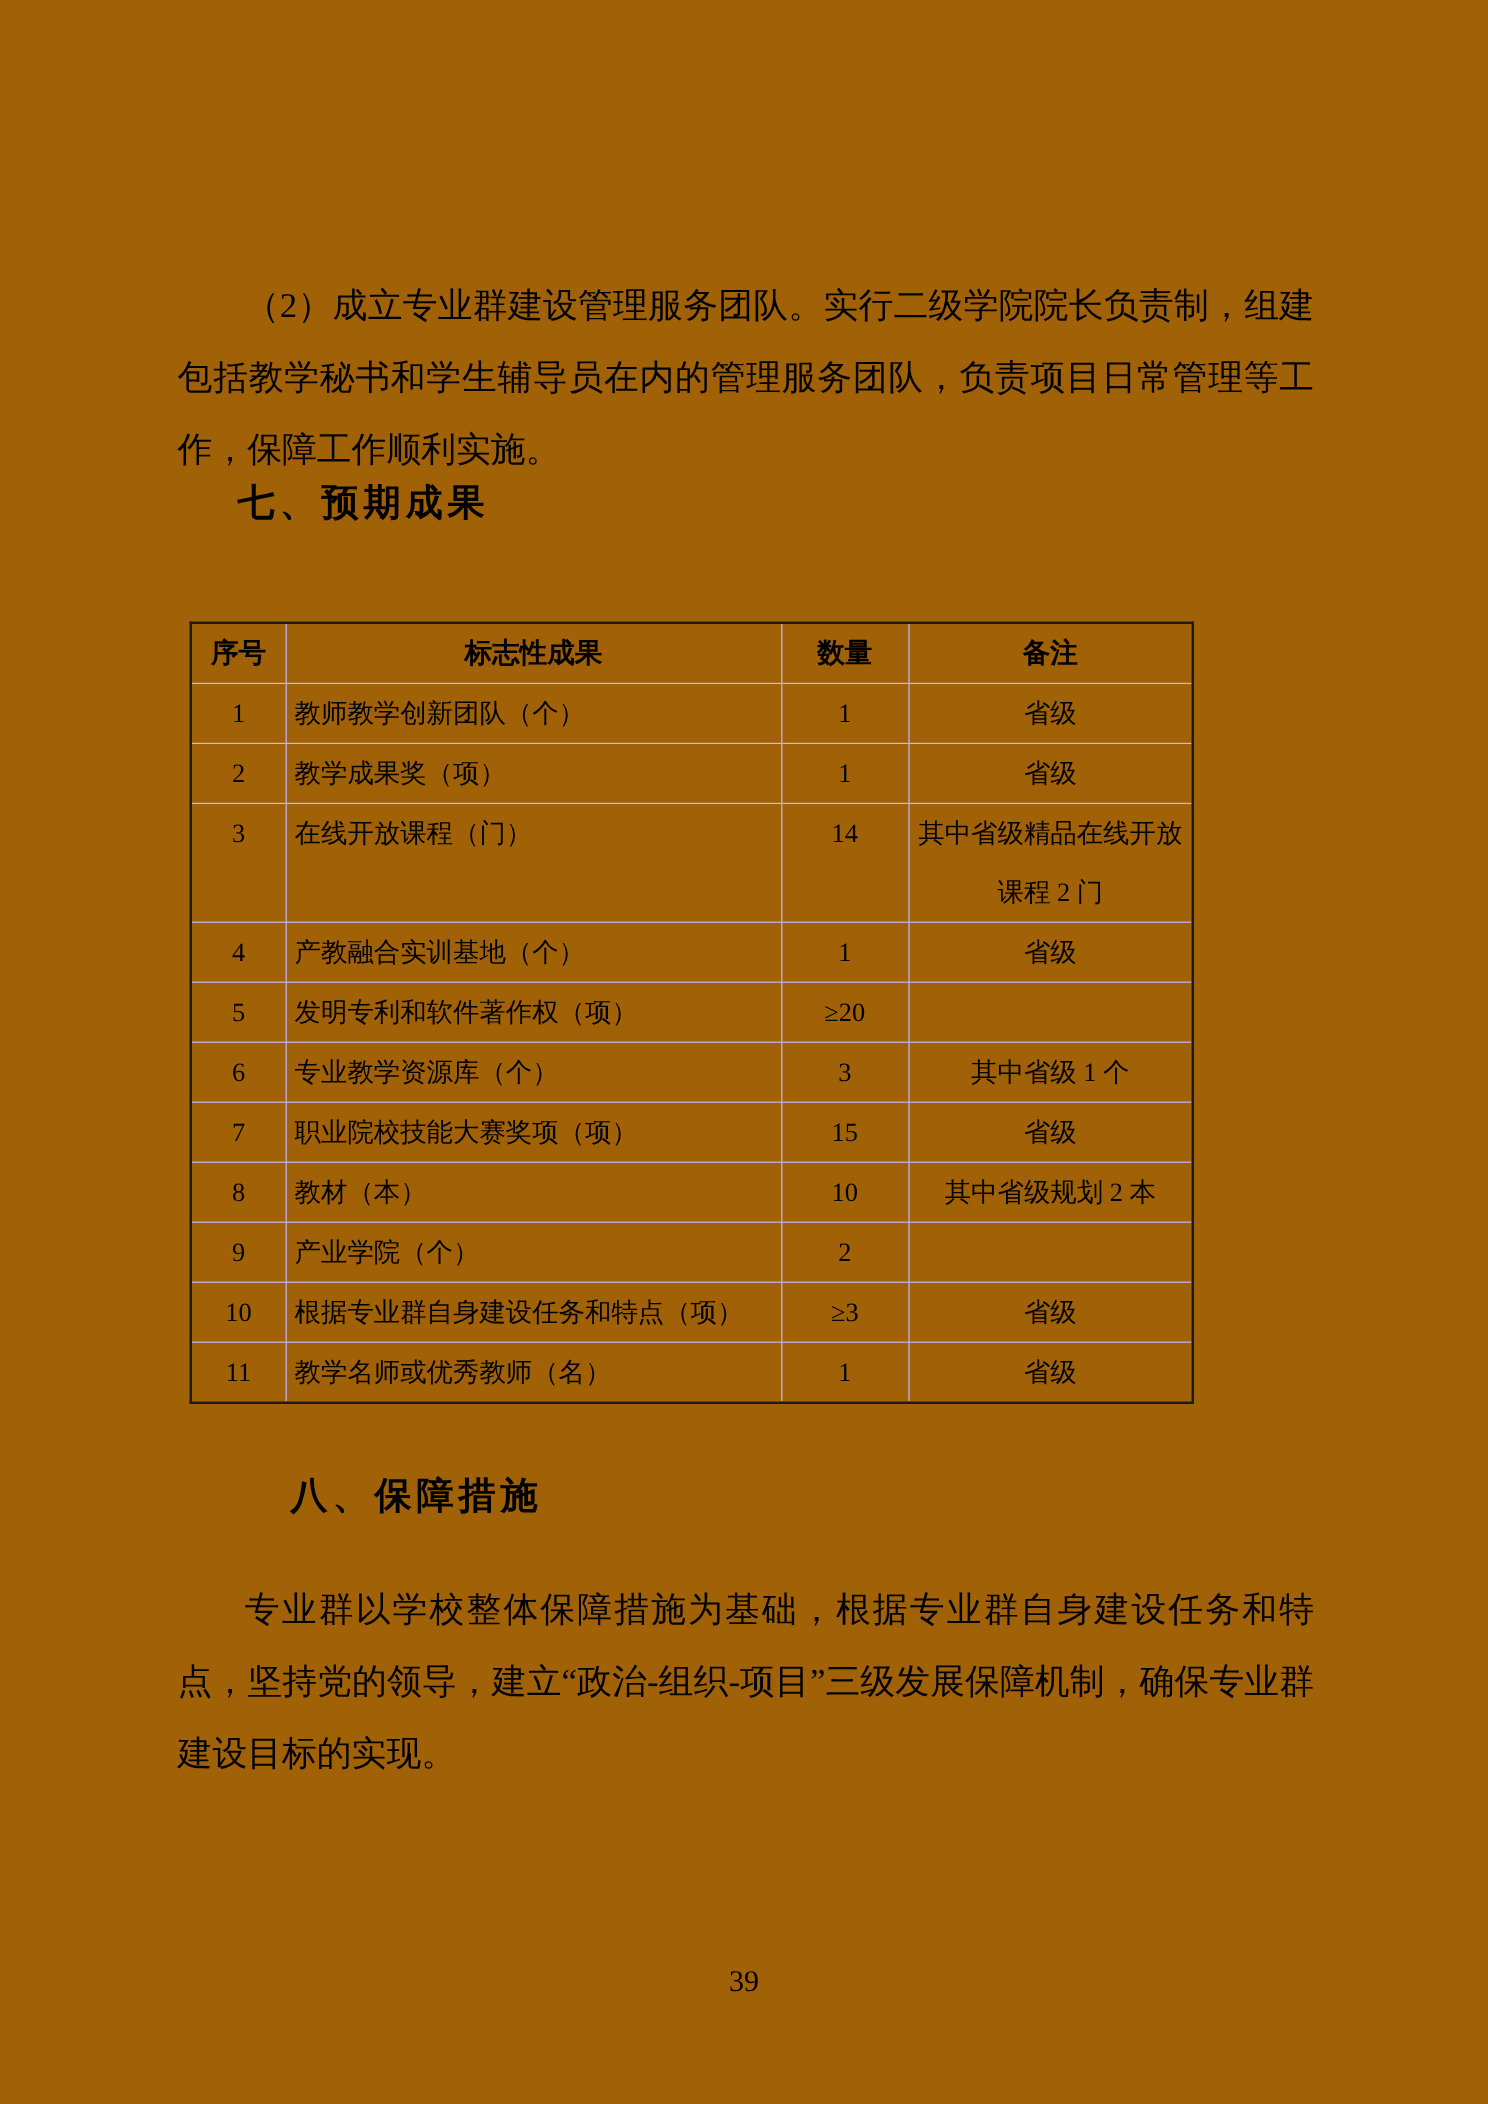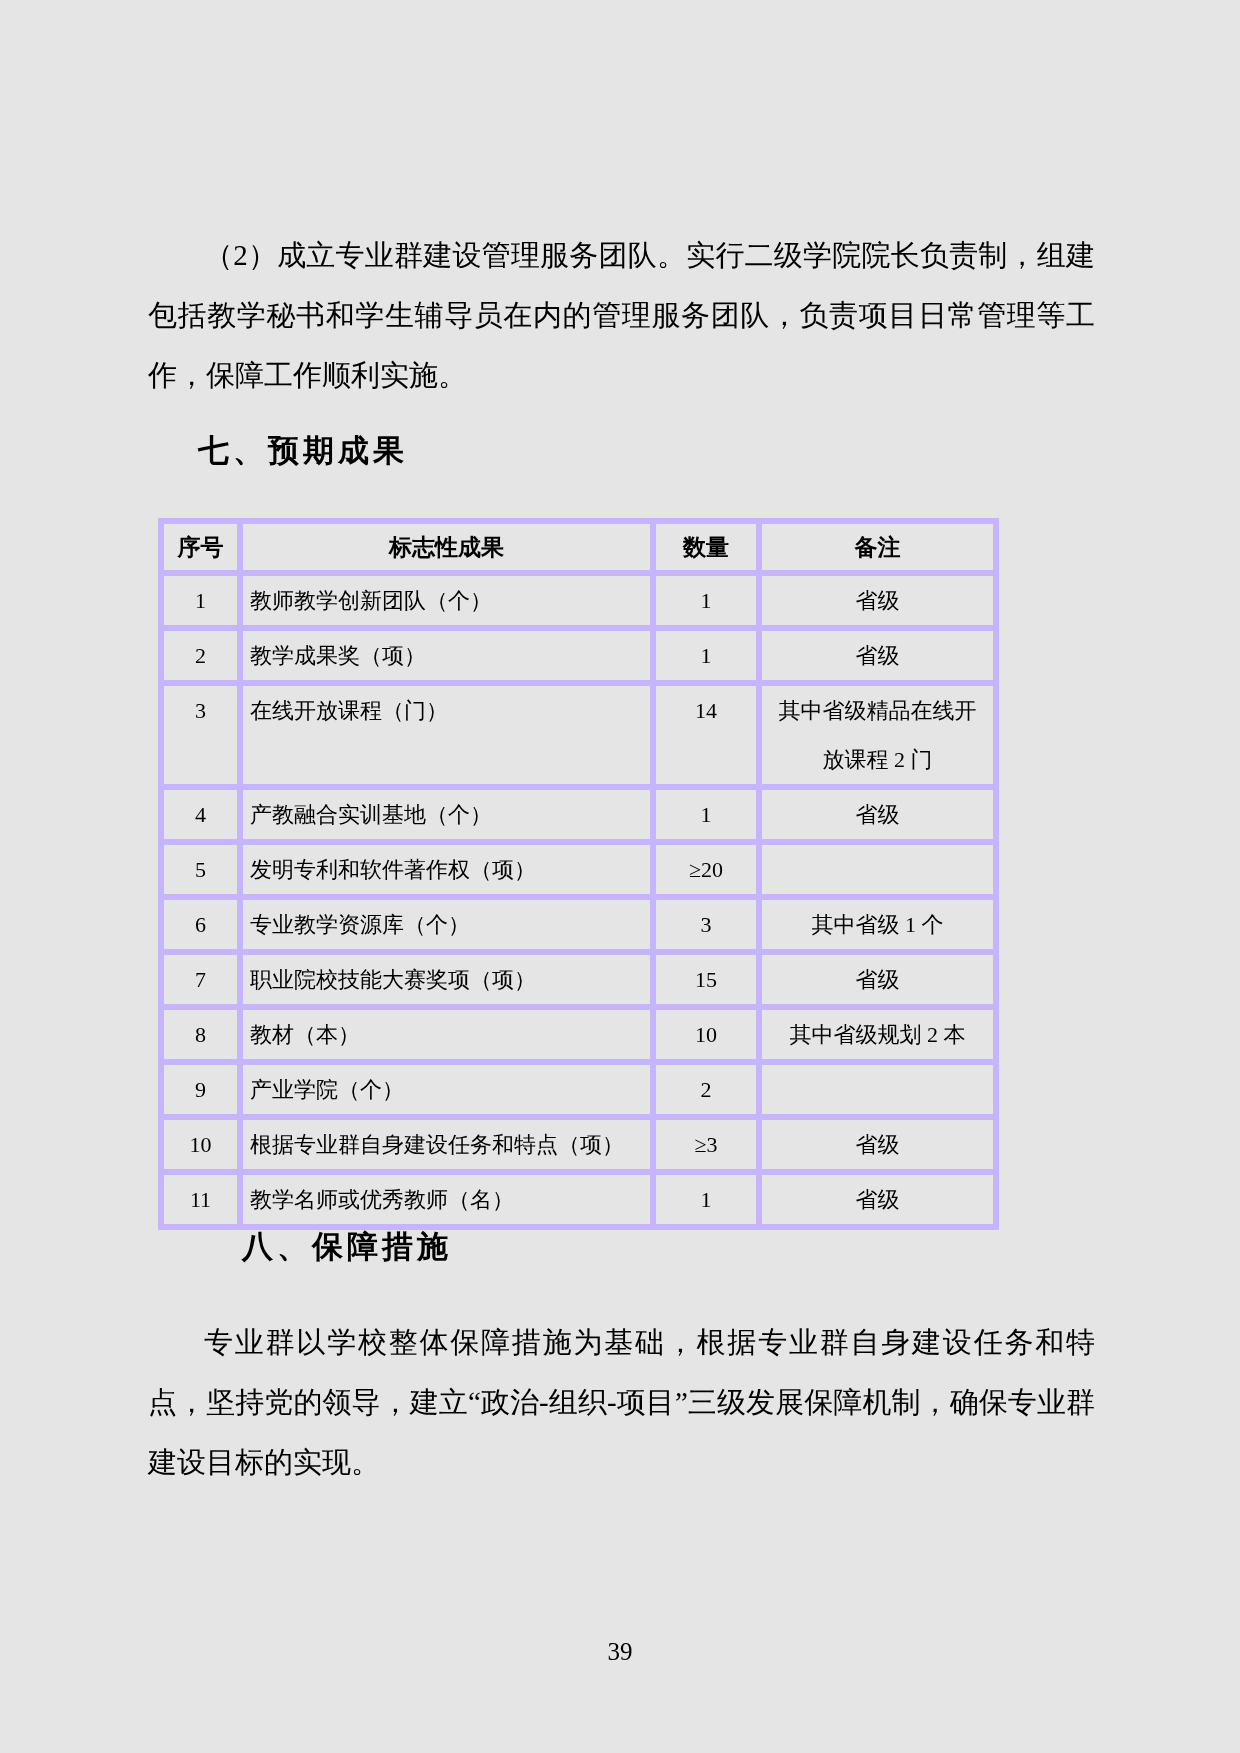--- a/index.html
+++ b/index.html
@@ -4,21 +4,21 @@
 <style>
   html, body {
     margin: 0;
     padding: 0;
     background: #ffffff;
   }
   .page {
     position: relative;
     width: 1240px;
     height: 1753px;
-    background: #e5e5e5;
+    background: #a16207;
     color: #000000;
     font-family: "Liberation Serif", "DejaVu Serif", serif;
     overflow: hidden;
   }
   .para {
     position: absolute;
     left: 148px;
     width: 947px;
     font-size: 29px;
     line-height: 60px;
@@ -31,34 +31,34 @@
   #p3 { top: 1283px; }
   .heading {
     position: absolute;
     left: 198px;
     font-family: "Liberation Sans", "DejaVu Sans", sans-serif;
     font-weight: 700;
     font-size: 31px;
     letter-spacing: 4px;
     color: #000000;
   }
-  #h7 { top: 398px; margin-top: 32px; }
+  #h7 { top: 398px; }
   #h8 { top: 1226px; margin-left: 44px; }
   table.results {
     position: absolute;
     top: 518px;
     left: 158px;
     width: 835px;
     border-collapse: collapse;
     table-layout: fixed;
     font-size: 22px;
     border: 2px solid #1a1a1a;
   }
   table.results th, table.results td {
-    border: 6px solid #c4b5fd;
+    border: 1px solid #c4b5fd;
     overflow: hidden;
   }
   table.results th {
     height: 46px;
     font-weight: 700;
     font-size: 23px;
     text-align: center;
     padding: 0 4px;
   }
   table.results td {

